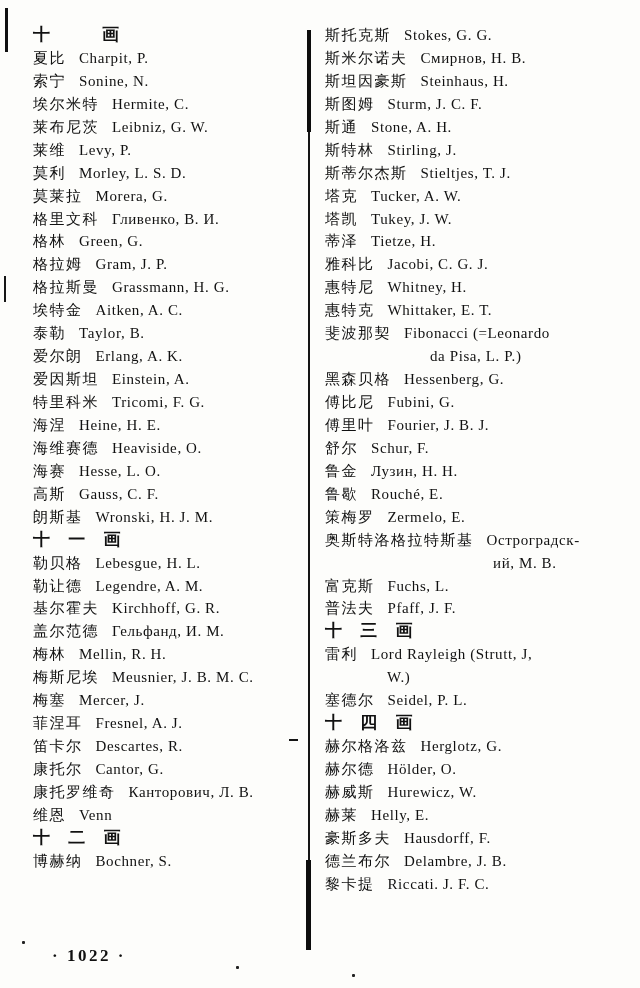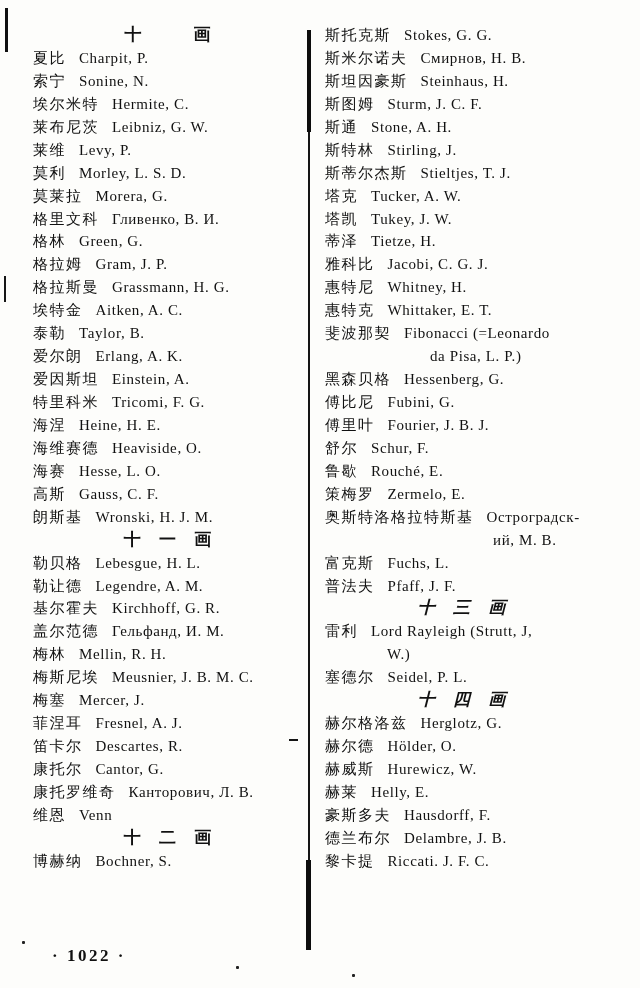--- a/index.html
+++ b/index.html
@@ -19,24 +19,24 @@
 
   .line{
     height:22.95px;line-height:22.95px;
     white-space:pre;font-size:15px;
   }
   .entry-line .cn{letter-spacing:1.5px;margin-right:13px;font-weight:500;}
   .entry-line .latin{letter-spacing:0.6px;}
 
   .section-line{
     font-weight:bold;font-size:17px;
-    text-align:center;letter-spacing:7px;
+    letter-spacing:7px;
     white-space:pre;
   }
-  .col-right .section-line{width:280px;font-style:italic;}
+  .col-right .section-line{width:280px;}
 
   .cont-line{white-space:pre;letter-spacing:0.6px;}
 
   
   .divider{position:absolute;left:308px;top:30px;width:2px;height:918px;background:#151515;}
   .divider-thick-top{position:absolute;left:307px;top:30px;width:4px;height:102px;background:#0d0d0d;}
   .divider-thick-bottom{position:absolute;left:306px;top:860px;width:5px;height:90px;background:#0d0d0d;}
   .edge-top-left{position:absolute;left:5px;top:8px;width:3px;height:44px;background:#101010;}
   .edge-left-mid{position:absolute;left:4px;top:276px;width:2px;height:26px;background:#161616;}
   .tick-mid{position:absolute;left:289px;top:739px;width:9px;height:2px;background:#141414;}
@@ -108,20 +108,21 @@
       <div class="line entry-line"><span class="cn">蒂泽</span><span class="latin">Tietze, H.</span></div>
       <div class="line entry-line"><span class="cn">雅科比</span><span class="latin">Jacobi, C. G. J.</span></div>
       <div class="line entry-line"><span class="cn">惠特尼</span><span class="latin">Whitney, H.</span></div>
       <div class="line entry-line"><span class="cn">惠特克</span><span class="latin">Whittaker, E. T.</span></div>
       <div class="line entry-line"><span class="cn">斐波那契</span><span class="latin">Fibonacci (=Leonardo</span></div>
       <div class="line cont-line" style="padding-left: 105px;">da Pisa, L. P.)</div>
       <div class="line entry-line"><span class="cn">黑森贝格</span><span class="latin">Hessenberg, G.</span></div>
       <div class="line entry-line"><span class="cn">傅比尼</span><span class="latin">Fubini, G.</span></div>
       <div class="line entry-line"><span class="cn">傅里叶</span><span class="latin">Fourier, J. B. J.</span></div>
       <div class="line entry-line"><span class="cn">舒尔</span><span class="latin">Schur, F.</span></div>
+      <div class="line entry-line"><span class="cn">鲁金</span><span class="latin">Лузин, Н. Н.</span></div>
       <div class="line entry-line"><span class="cn">鲁歇</span><span class="latin">Rouché, E.</span></div>
       <div class="line entry-line"><span class="cn">策梅罗</span><span class="latin">Zermelo, E.</span></div>
       <div class="line entry-line"><span class="cn">奥斯特洛格拉特斯基</span><span class="latin">Остроградск-</span></div>
       <div class="line cont-line" style="padding-left: 168px;">ий, М. В.</div>
       <div class="line entry-line"><span class="cn">富克斯</span><span class="latin">Fuchs, L.</span></div>
       <div class="line entry-line"><span class="cn">普法夫</span><span class="latin">Pfaff, J. F.</span></div>
       <div class="line section-line">十 三 画</div>
       <div class="line entry-line"><span class="cn">雷利</span><span class="latin">Lord Rayleigh (Strutt, J,</span></div>
       <div class="line cont-line" style="padding-left: 62px;">W.)</div>
       <div class="line entry-line"><span class="cn">塞德尔</span><span class="latin">Seidel, P. L.</span></div>

